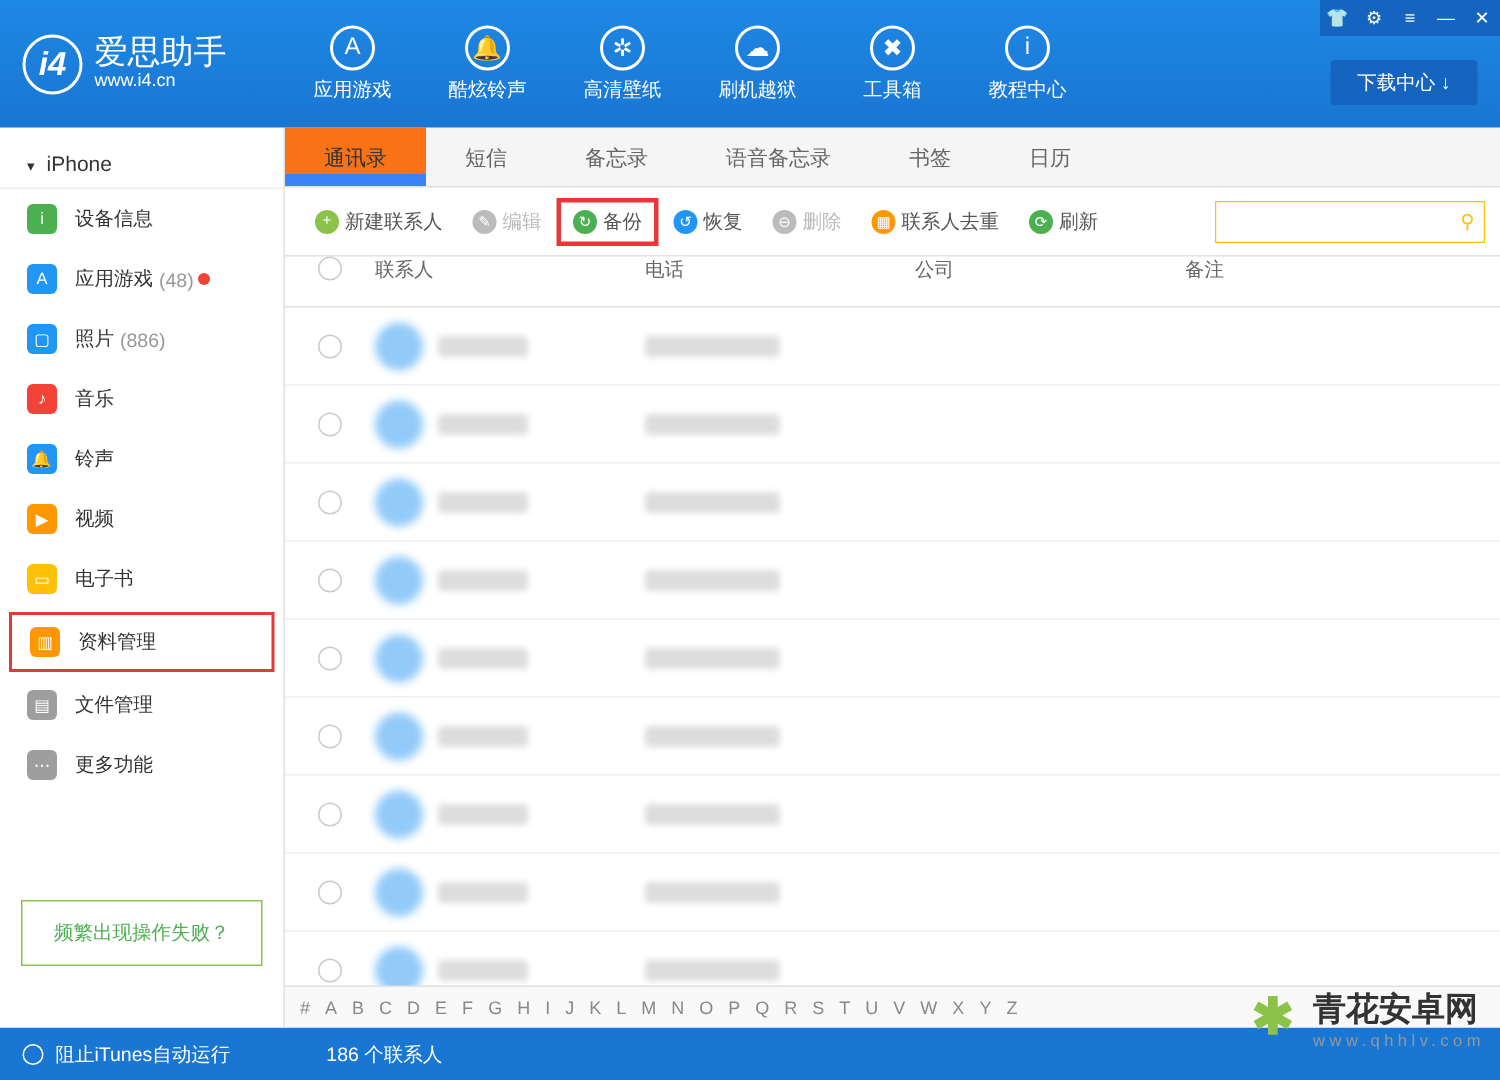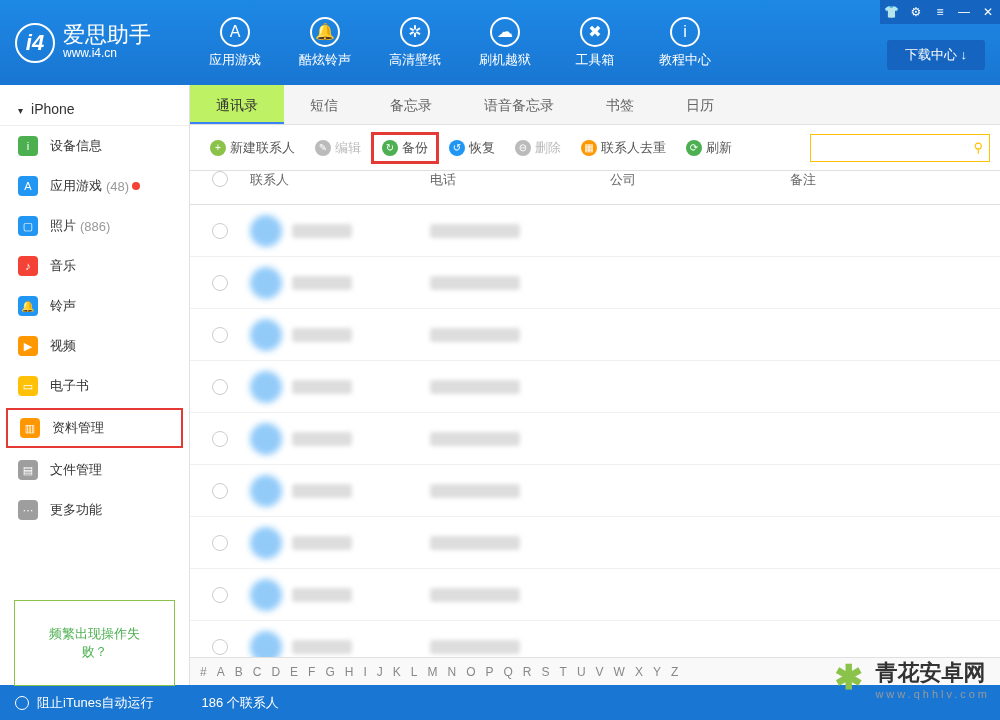--- a/index.html
+++ b/index.html
@@ -19,25 +19,25 @@
 .download-btn{position:absolute;top:40px;right:15px;background:#1565c0;color:#fff;padding:6px 18px;border-radius:3px;cursor:pointer;font-size:13px}
 .body-wrap{display:flex;height:600px}
 .sidebar{width:190px;border-right:1px solid #e0e0e0;background:#fff;padding-top:8px}
 .device-sel{padding:8px 18px;border-bottom:1px solid #eee;cursor:pointer;font-size:14px}
 .device-sel::before{content:"▾";margin-right:8px;font-size:10px}
 .side-item{display:flex;align-items:center;padding:10px 18px;cursor:pointer;font-size:13px}
 .side-item.hl{border:2px solid #e53935;margin:2px 6px;padding:8px 12px}
 .side-ico{width:20px;height:20px;border-radius:4px;margin-right:12px;display:flex;align-items:center;justify-content:center;color:#fff;font-size:11px}
 .badge{color:#999;margin-left:4px}
 .red-dot{width:8px;height:8px;background:#f44336;border-radius:50%;margin-left:3px}
-.help-link{margin:70px 14px 0;border:1px solid #8bc34a;color:#4caf50;text-align:center;padding:24px;cursor:pointer;font-size:13px}
+.help-link{margin:70px 14px 0;border:1px solid #8bc34a;color:#4caf50;text-align:center;padding:12px;cursor:pointer;font-size:13px}
 .main{flex:1;display:flex;flex-direction:column}
 .sub-tabs{height:40px;background:#f5f5f5;border-bottom:1px solid #e0e0e0;display:flex}
 .sub-tab{padding:0 26px;line-height:40px;cursor:pointer;font-size:14px;color:#666}
-.sub-tab.active{background:#bef264;border-bottom:2px solid #3b82f6;color:#333}
+.sub-tab.active{background:#f97316;border-bottom:8px solid #3b82f6;color:#333}
 .toolbar{height:46px;display:flex;align-items:center;padding:0 10px;border-bottom:1px solid #e0e0e0}
 .tool-btn{display:flex;align-items:center;padding:5px 10px;cursor:pointer;font-size:13px;color:#555}
 .tool-btn.hl{border:3px solid #e53935;padding:4px 8px}
 .tool-btn.disabled{color:#bbb}
 .tool-ico{width:16px;height:16px;border-radius:50%;margin-right:4px;display:flex;align-items:center;justify-content:center;font-size:10px;color:#fff}
 .search-box{margin-left:auto;width:180px;height:28px;border:1px solid #ffc107;position:relative}
 .search-box input{width:100%;height:100%;border:none;padding:0 28px 0 8px;outline:none}
 .search-ico{position:absolute;right:6px;top:5px;color:#ffc107}
 .table-head{height:34px;display:flex;align-items:flex-start;border-bottom:1px solid #e0e0e0;padding-left:10px;font-size:13px;color:#666}
 .col-chk{width:40px;display:flex;justify-content:center}
@@ -47,21 +47,21 @@
 .col-company{width:180px}
 .col-note{flex:1}
 .rows{flex:1;overflow:hidden}
 .row{height:52px;display:flex;align-items:center;padding-left:10px;border-bottom:1px solid #f0f0f0}
 .avatar{width:32px;height:32px;background:#64b5f6;border-radius:50%;margin-right:10px;filter:blur(3px);opacity:.7}
 .blur-txt{background:#ddd;height:14px;border-radius:3px;filter:blur(2px)}
 .alpha-bar{height:28px;background:#f9f9f9;border-top:1px solid #e0e0e0;display:flex;align-items:center;padding:0 10px;font-size:12px;color:#888;gap:10px}
 .alpha-bar span{cursor:pointer}
 .footer{height:35px;background:#1976d2;color:#fff;display:flex;align-items:center;padding:12px 15px;font-size:13px}
 .footer-chk{width:14px;height:14px;border:1.5px solid #fff;border-radius:50%;margin-right:8px}
-.footer-count{margin-left:48px}
+.footer-count{margin-left:64px}
 .watermark{position:absolute;bottom:20px;right:10px;display:flex;align-items:center;font-size:22px;font-weight:bold;color:#333}
 .wm-ico{width:36px;height:36px;margin-right:5px;position:relative}
 .wm-ico::before{content:"✱";color:#8bc34a;font-size:34px;position:absolute;top:-4px}
 .wm-sub{font-size:11px;font-weight:normal;color:#999;letter-spacing:3px}
 </style>
 </head>
 <body>
 
 <div class="header">
   <div class="logo-area">

